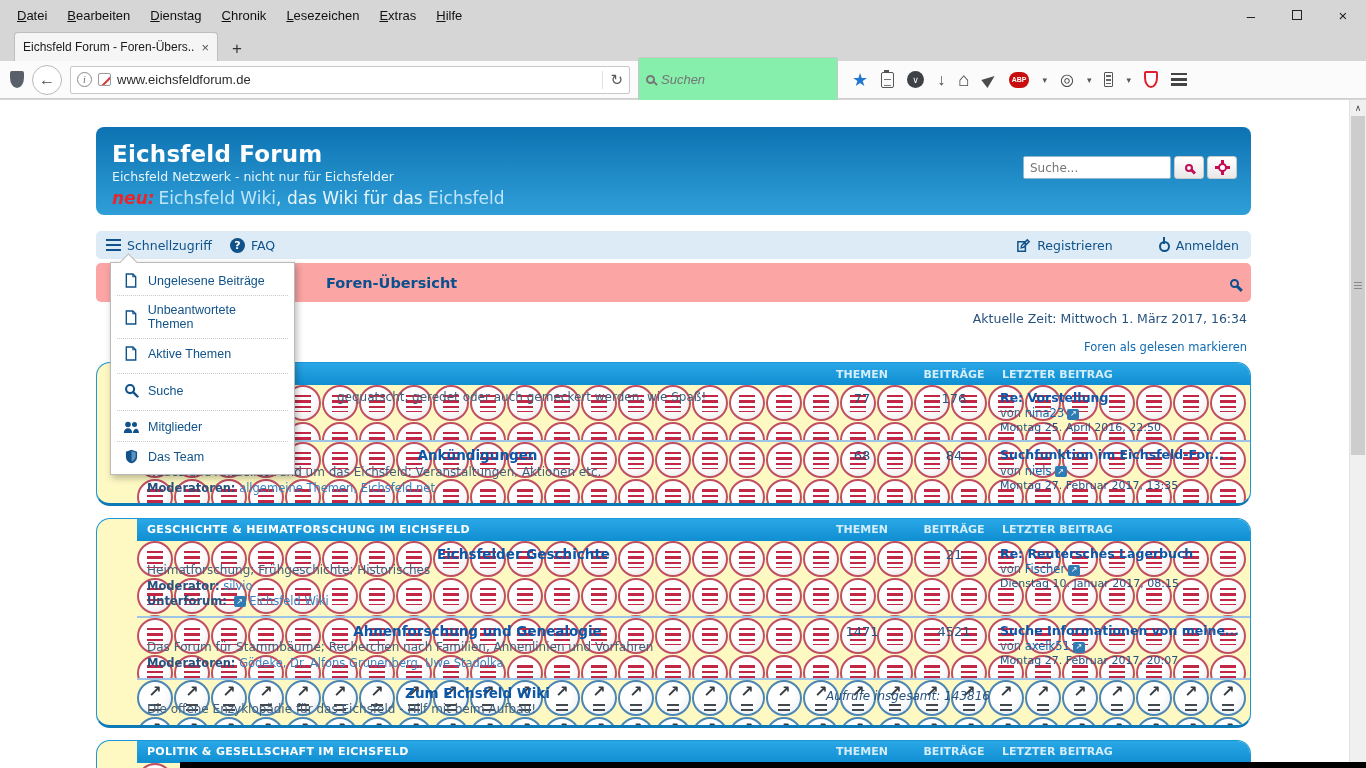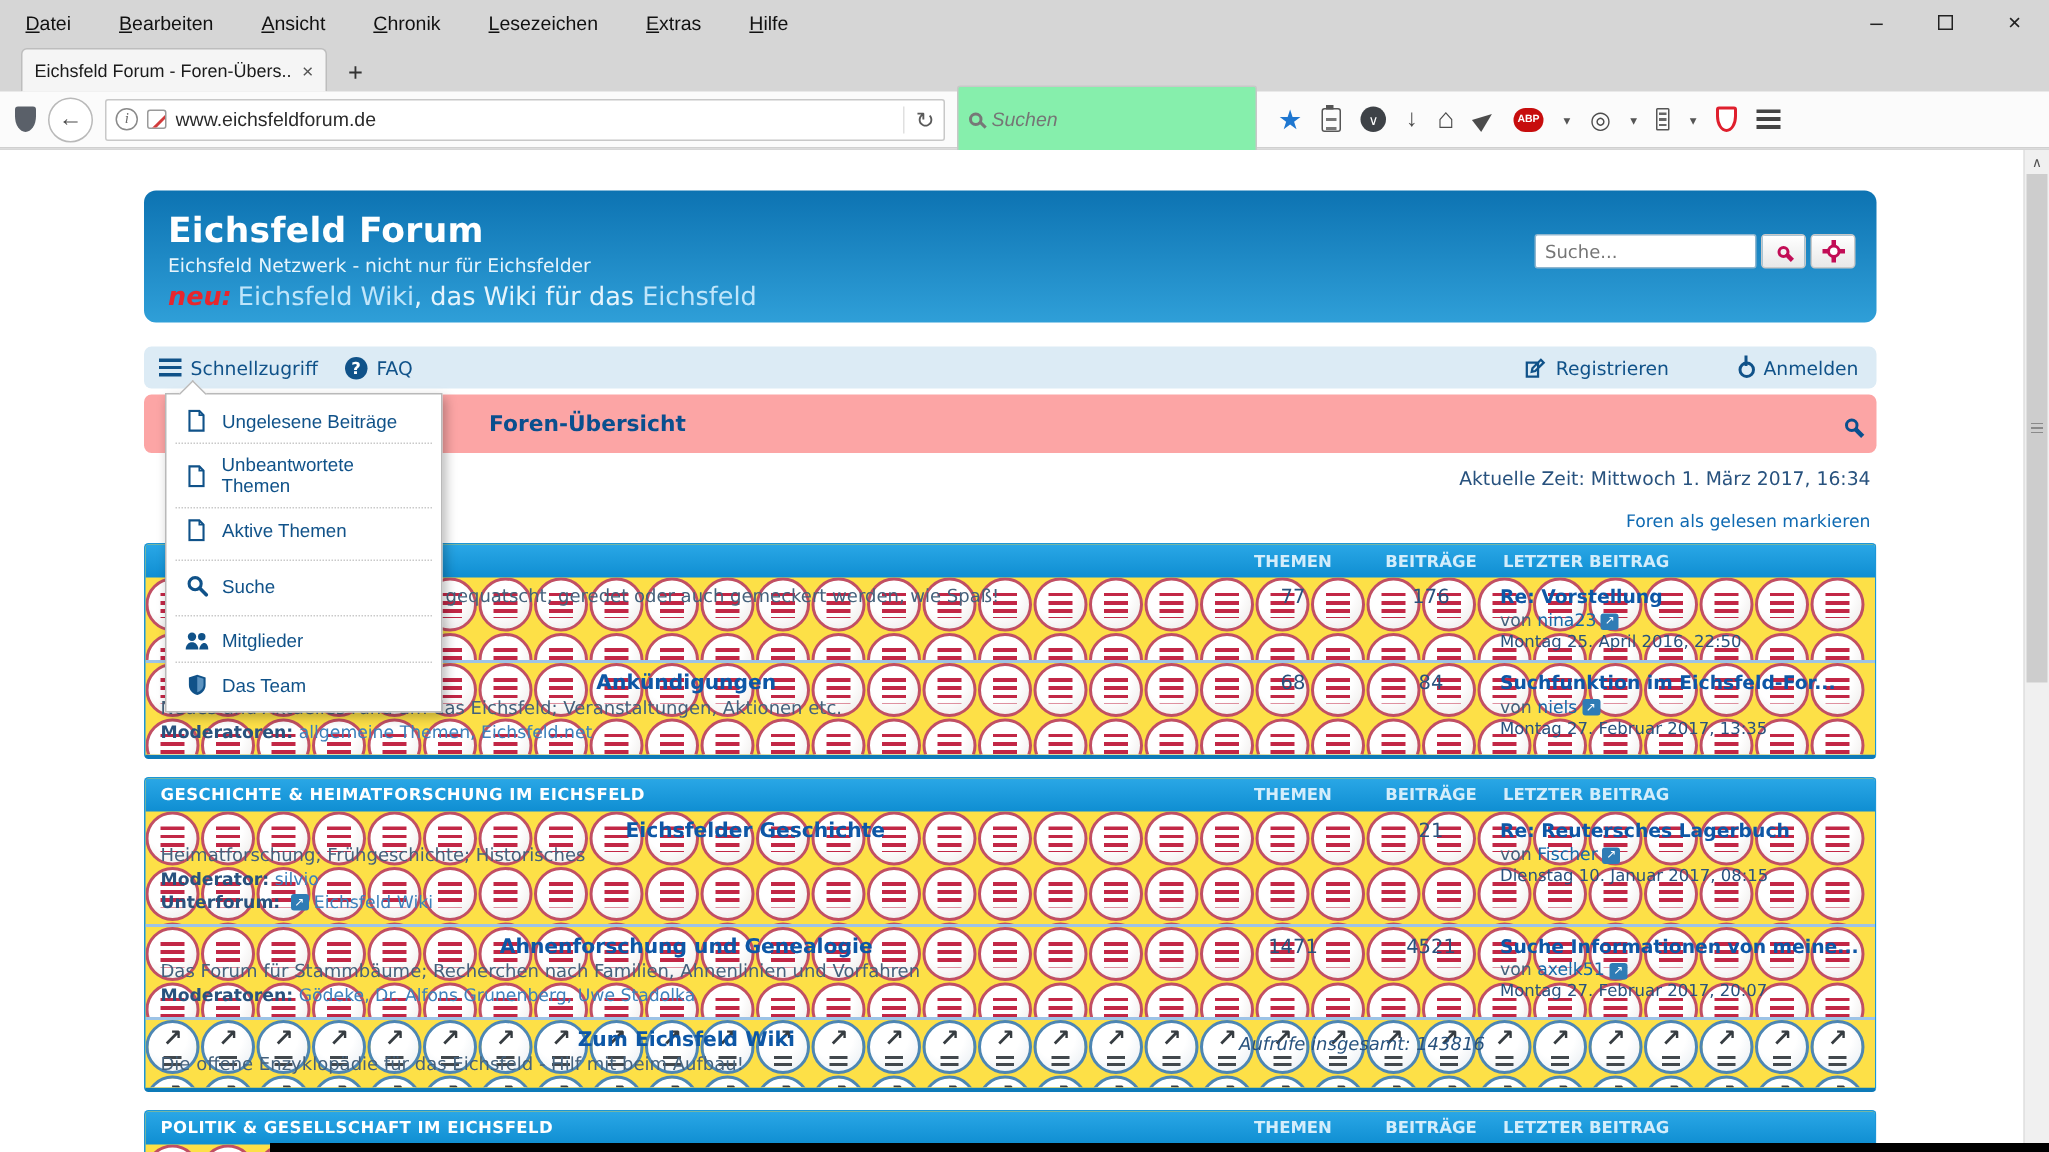--- a/index.html
+++ b/index.html
@@ -1,21 +1,21 @@
 <!DOCTYPE html>
 <html><head>
 <meta charset="utf-8">
 <style>
   * { margin:0; padding:0; box-sizing:border-box; }
   html,body { width:1366px; height:768px; overflow:hidden; font-family:"Liberation Sans",sans-serif; background:#fff; }
   .screen { position:relative; width:1366px; height:768px; background:#d6d6d6; }
 
   
   .titlebar { position:absolute; top:0; left:0; right:0; height:30px; background:#d6d6d6; display:flex; align-items:center; }
-  .bmenu { display:flex; gap:14px; padding-left:8px; }
+  .bmenu { display:flex; gap:2px; padding-left:8px; }
   .bmenu .mi { display:inline-block; padding:4px 9px; font-size:13px; color:#111; }
   .bmenu .mi::first-letter { text-decoration:underline; }
   .winctl { margin-left:auto; display:flex; align-items:center; height:30px; }
   .winctl .wc { width:46px; height:30px; display:flex; align-items:center; justify-content:center; color:#222; font-size:15px; }
   .maxbox { width:10px; height:10px; border:1.5px solid #222; display:inline-block; }
 
   .tabbar { position:absolute; top:30px; left:0; right:0; height:31px; background:#d6d6d6; display:flex; align-items:flex-end; }
   .tab { margin-left:14px; width:204px; height:29px; background:#f5f5f5; border:1px solid #bdbdbd; border-bottom:none; border-radius:4px 4px 0 0; display:flex; align-items:center; padding:0 8px; gap:6px; }
   .tab .ttitle { flex:1; font-size:12px; color:#1a1a1a; white-space:nowrap; overflow:hidden; }
   .tab .tclose { color:#555; font-size:13px; }
@@ -87,21 +87,21 @@
   .crumbtext { position:absolute; left:230px; font-size:14.5px; font-weight:bold; color:#0a4f8e; }
   .crumbbar .cmag { position:absolute; right:12px; color:#0a4f8e; }
   .mag3 { display:inline-block; width:9px; height:9px; border:2.5px solid currentColor; border-radius:50%; position:relative; }
   .mag3::after { content:''; position:absolute; width:7px; height:2.5px; background:currentColor; right:-6px; bottom:-3px; transform:rotate(45deg); }
 
   .timeline { margin-top:9px; text-align:right; font-size:12.5px; color:#28527e; padding-right:4px; }
   .markread { margin-top:14px; margin-bottom:8px; text-align:right; font-size:11.5px; padding-right:4px; }
   .markread a { color:#0f6ab2; text-decoration:none; }
 
   
-  .catblock { border:1px solid #1b96d8; border-bottom:3px solid #0d7ab8; border-radius:3px; overflow:hidden; margin-bottom:12px; background:#fde047; }
+  .catblock { border:1px solid #1b96d8; border-bottom:3px solid #0d7ab8; border-radius:14px; overflow:hidden; margin-bottom:12px; background:#fef9c3;padding-left:40px; }
   .cathead { display:flex; align-items:center; height:22px; background:linear-gradient(#2aa7e6,#0f8ed2); color:#fff; font-size:11px; font-weight:bold; }
   .cathead .cname { flex:1; padding-left:10px; letter-spacing:.3px; }
   .cathead .hcol { width:92px; text-align:center; color:#d3edfb; }
   .cathead .hlast { width:250px; text-align:left; color:#d3edfb; padding-left:2px; }
   .frow { position:relative; display:flex; }
   .frow + .frow { border-top:2px solid #9dc3e6; }
   .frow .content { position:relative; z-index:1; display:flex; width:100%; }
   .rinfo { flex:1; padding:5px 8px 7px 10px; line-height:1.3; }
   .rtitle { font-size:13.5px; font-weight:bold; color:#0d57a6;text-align:center; }
   .rdesc { font-size:12px; color:#44617c; }
@@ -139,21 +139,21 @@
 </style>
 </head>
 <body>
 
 <div class="screen">
 
   <div class="titlebar">
     <div class="bmenu">
       <span class="mi">Datei</span>
       <span class="mi">Bearbeiten</span>
-      <span class="mi">Ansicht</span>
+      <span class="mi">Dienstag</span>
       <span class="mi">Chronik</span>
       <span class="mi">Lesezeichen</span>
       <span class="mi">Extras</span>
       <span class="mi">Hilfe</span>
     </div>
     <div class="winctl">
       <span class="wc">–</span>
       <span class="wc">
           <span class="maxbox"></span>
         </span>

